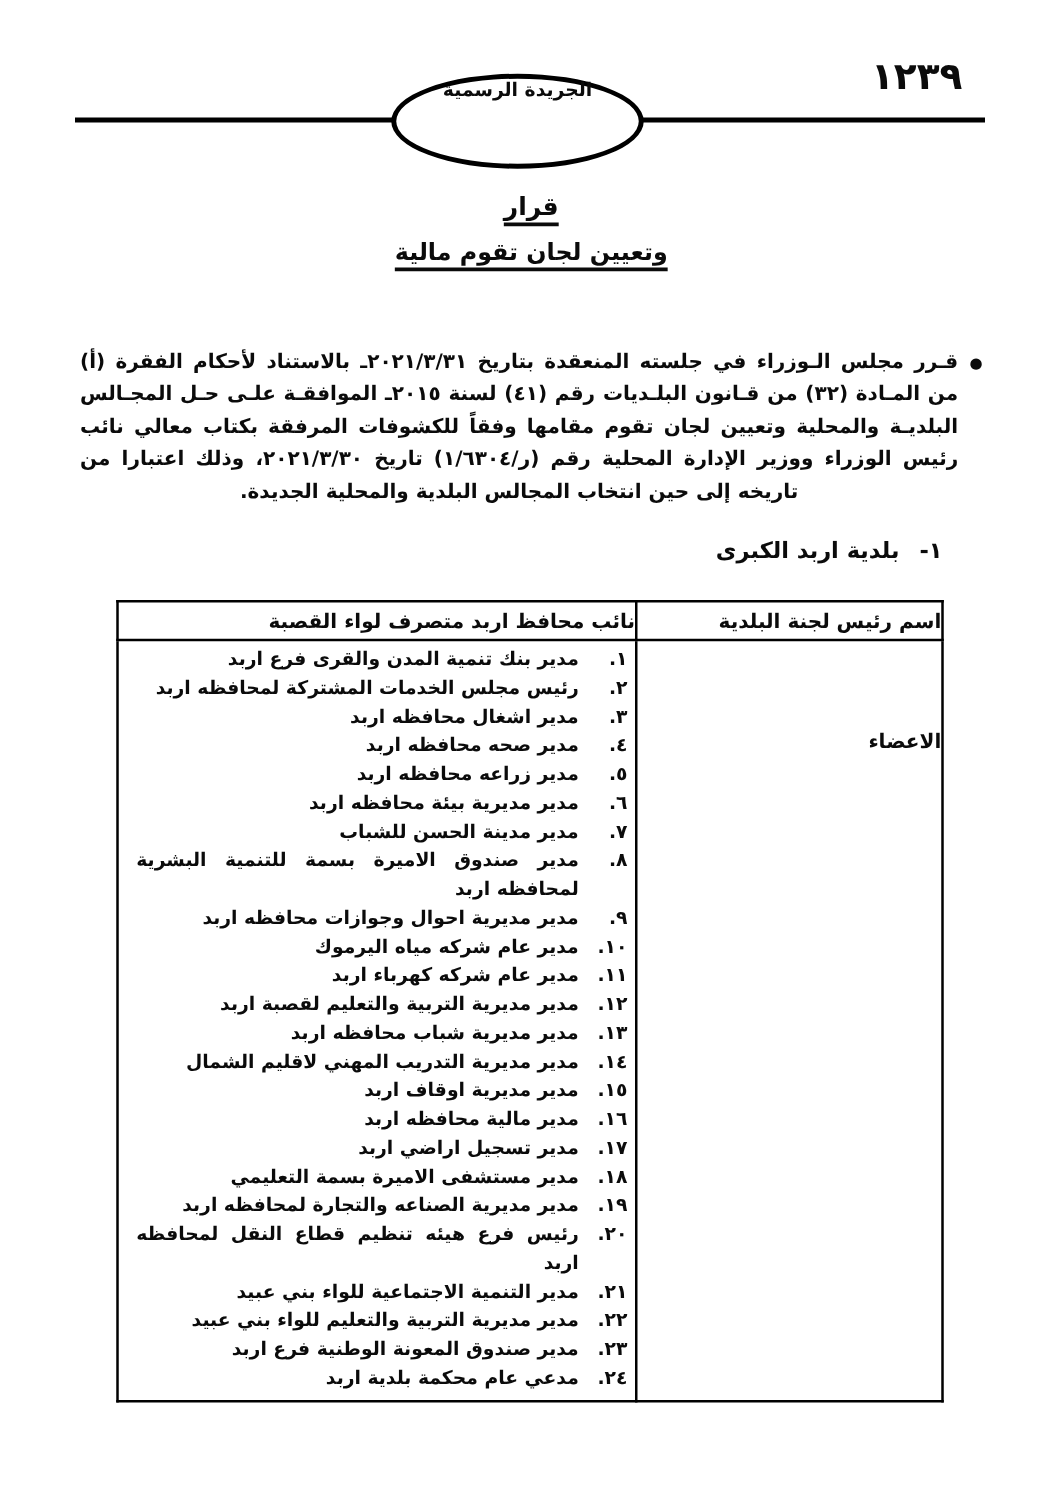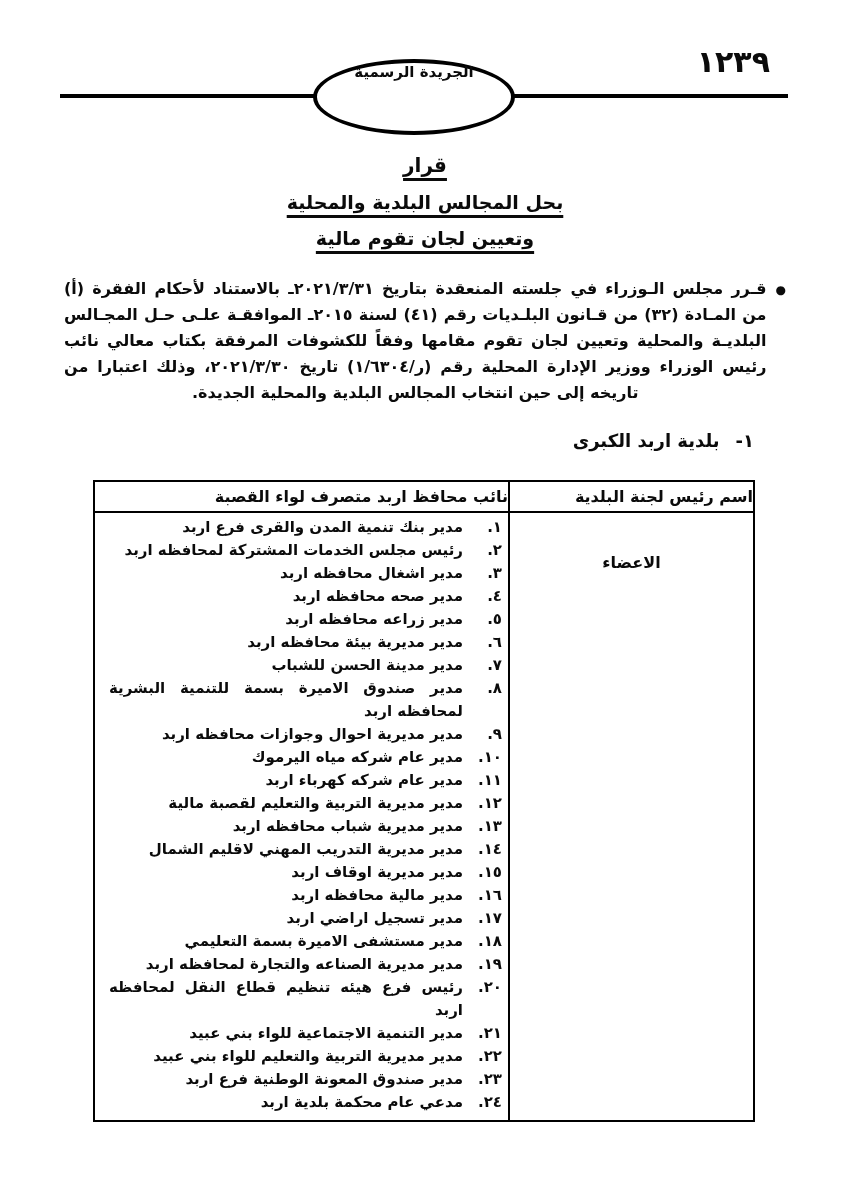--- a/index.html
+++ b/index.html
@@ -77,22 +77,22 @@
   table.committee th, table.committee td {
     border: 2px solid #000;
   }
   table.committee th {
     height: 31px; font-size: 16px; font-weight: bold;
     text-align: right; vertical-align: middle;
   }
   col.col-chair { width: 245px; }
   col.col-deputy { width: 415px; }
   td.members-label-cell {
-    vertical-align: top; text-align: center;
-    padding-top: 40px; font-size: 16px;
+    vertical-align: top; text-align: right;
+    padding-top: 70px; font-size: 16px;
   }
   td.members-cell {
     vertical-align: top;
     padding: 3px 6px 6px 14px;
   }
   .member {
     display: flex; gap: 5px;
     font-size: 15px; line-height: 23px;
   }
   .member .num { flex: 0 0 34px; text-align: right; white-space: nowrap; }
@@ -102,21 +102,20 @@
 <body>
 
 <div class="page-number">١٢٣٩</div>
 <div class="masthead-rule"></div>
 <div class="masthead-badge">
   <span>الجريدة الرسمية</span>
 </div>
 
 <div class="doc-title">
   <div class="title-1">قرار</div>
-  <div class="title-2">بحل المجالس البلدية والمحلية</div>
   <div class="title-3">وتعيين لجان تقوم مالية</div>
 </div>
 
 <div class="decree-para">
   <span class="decree-bullet">●</span>
   <div class="decree-text">قـرر مجلس الـوزراء في جلسته المنعقدة بتاريخ ٢٠٢١/٣/٣١ـ بالاستناد لأحكام الفقرة (أ) من المـادة (٣٢) من قـانون البلـديات رقم (٤١) لسنة ٢٠١٥ـ الموافقـة علـى حـل المجـالس البلديـة والمحلية وتعيين لجان تقوم مقامها وفقاً للكشوفات المرفقة بكتاب معالي نائب رئيس الوزراء ووزير الإدارة المحلية رقم (ر/١/٦٣٠٤) تاريخ ٢٠٢١/٣/٣٠، وذلك اعتبارا من تاريخه إلى حين انتخاب المجالس البلدية والمحلية الجديدة.</div>
 </div>
 
 <div class="section-heading">
   <span>١-</span>
@@ -180,21 +179,21 @@
             <div class="member">
               <span class="num">١٠.</span>
               <span class="txt">مدير عام شركه مياه اليرموك</span>
             </div>
             <div class="member">
               <span class="num">١١.</span>
               <span class="txt">مدير عام شركه كهرباء اربد</span>
             </div>
             <div class="member">
               <span class="num">١٢.</span>
-              <span class="txt">مدير مديرية التربية والتعليم لقصبة مالية</span>
+              <span class="txt">مدير مديرية التربية والتعليم لقصبة اربد</span>
             </div>
             <div class="member">
               <span class="num">١٣.</span>
               <span class="txt">مدير مديرية شباب محافظه اربد</span>
             </div>
             <div class="member">
               <span class="num">١٤.</span>
               <span class="txt">مدير مديرية التدريب المهني لاقليم الشمال</span>
             </div>
             <div class="member">

